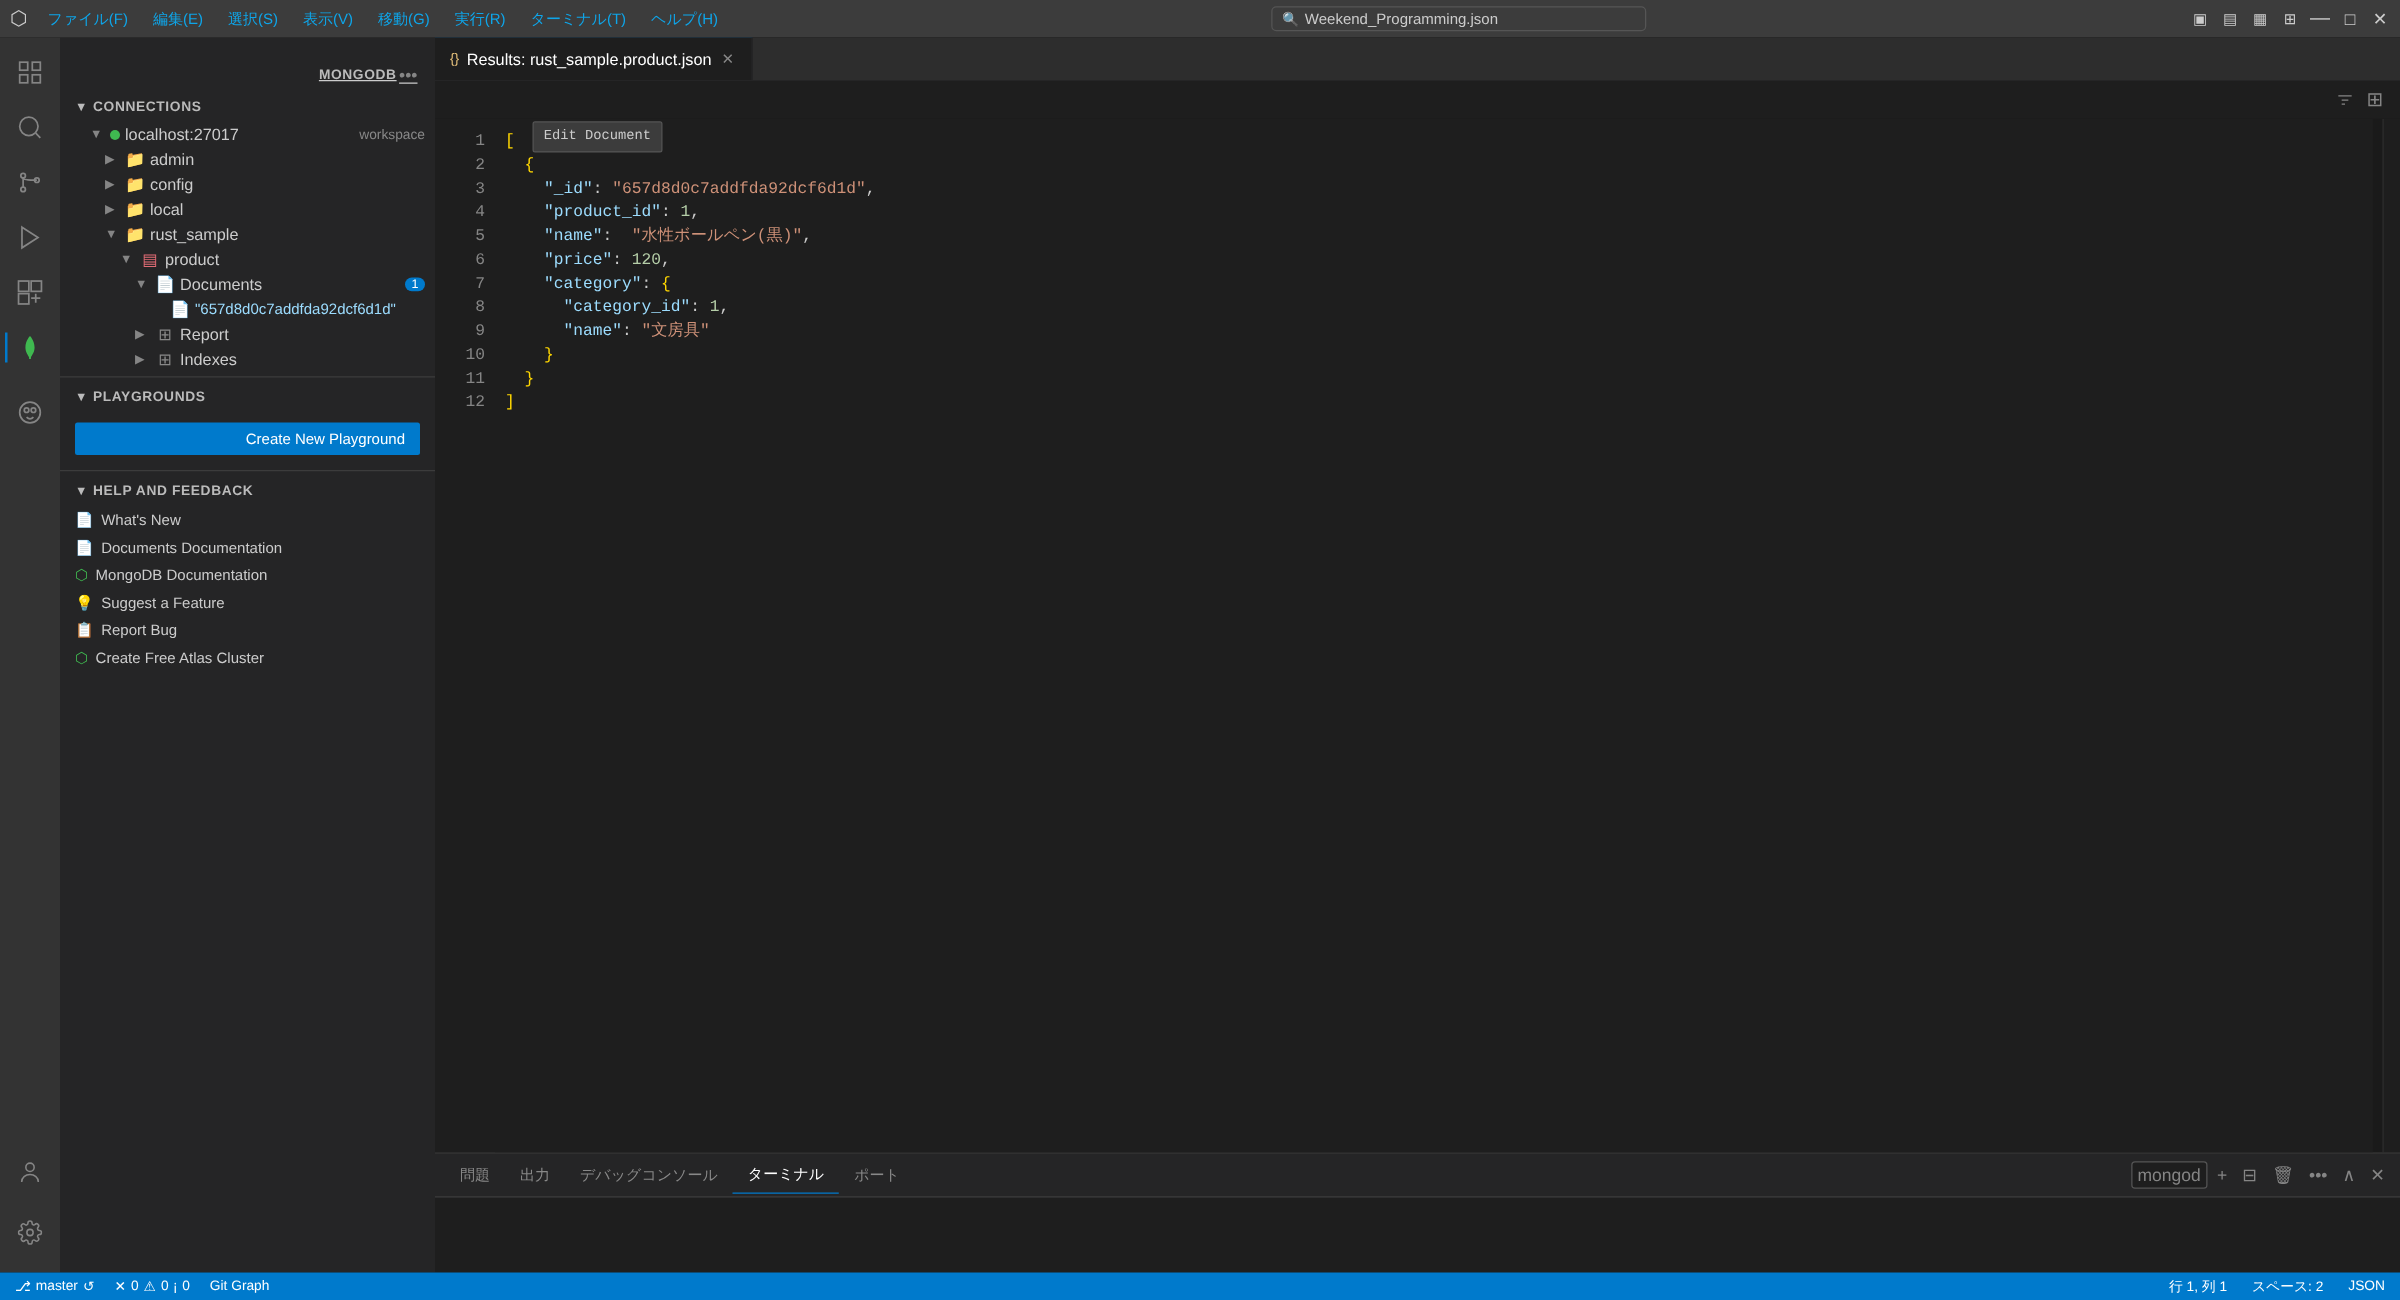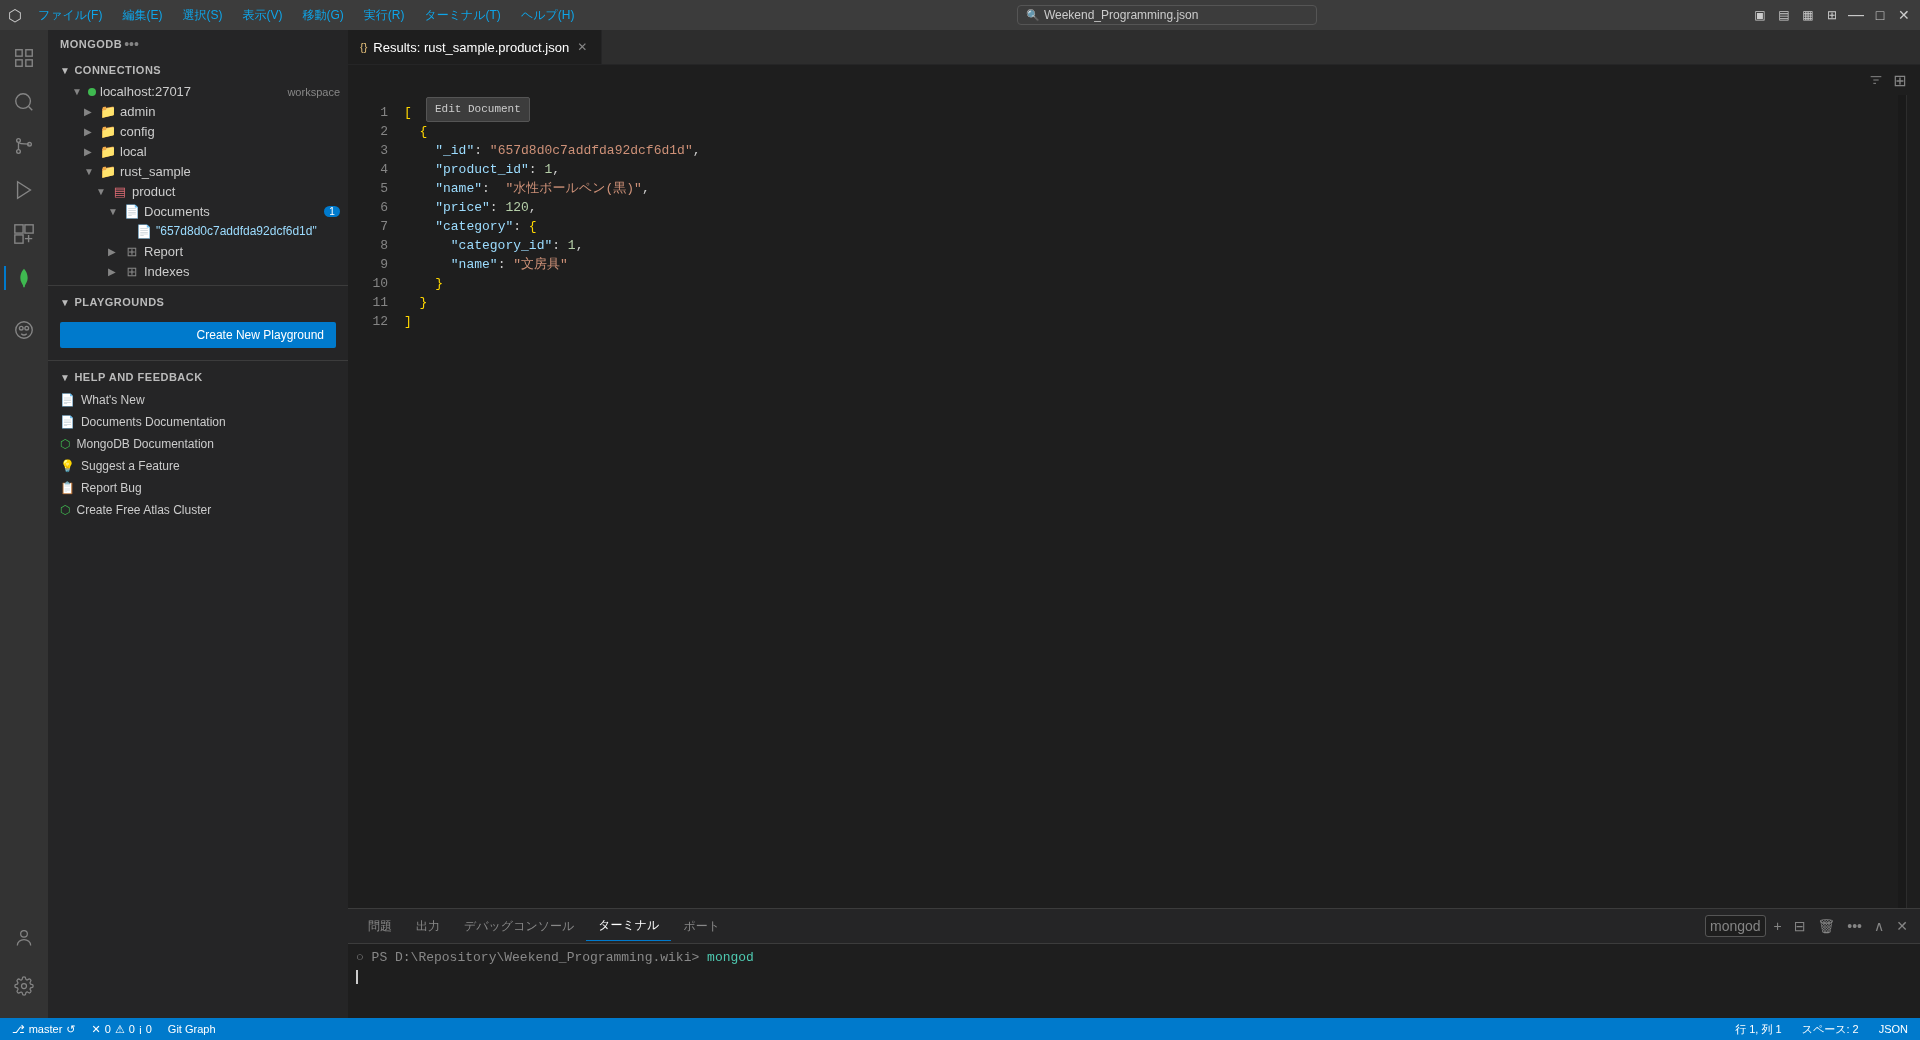--- a/index.html
+++ b/index.html
@@ -119,24 +119,25 @@
     
     .sidebar {
       width: 300px;
       background: #252526;
       display: flex;
       flex-direction: column;
       flex-shrink: 0;
       overflow-y: auto;
     }
     .sidebar-header {
-      padding: 4px 12px 4px 12px;
-      display: flex;
-      align-items: center;
-      justify-content: flex-start;
+      padding: 20px 12px 4px 12px;
+      display: flex;
+      align-items: center;
+      justify-content: flex-end;
+      text-decoration: underline;
     }
     .sidebar-title {
       font-size: 11px;
       font-weight: 700;
       color: #bbbbbb;
       letter-spacing: 0.5px;
       text-transform: uppercase;
     }
     .sidebar-actions {
       display: flex;
@@ -348,21 +349,21 @@
     .j-brace { color: #ffd700; }
     .j-bracket { color: #ffd700; }
     .j-key { color: #9cdcfe; }
     .j-string { color: #ce9178; }
     .j-number { color: #b5cea8; }
     .j-colon { color: #cccccc; }
     .j-comma { color: #cccccc; }
 
     
     .terminal-area {
-      height: 110px;
+      height: 96px;
       background: #1e1e1e;
       border-top: 1px solid #3c3c3c;
       display: flex;
       flex-direction: column;
       flex-shrink: 0;
     }
     .terminal-tabs {
       height: 35px;
       background: #252526;
       display: flex;
@@ -759,32 +760,20 @@
         <div class="terminal-controls">
           <span class="terminal-mongod-label">mongod</span>
           <span>+</span>
           <span>⊟</span>
           <span>🗑</span>
           <span>•••</span>
           <span>∧</span>
           <span>✕</span>
         </div>
       </div>
-      <div class="terminal-content">
-        <div class="terminal-line">
-          <span style="color:#888;">○ </span>
-          <span class="terminal-prompt">PS D:\Repository\Weekend_Programming.wiki&gt;</span>
-          <span style="color:#ccc;"> </span>
-          <span class="terminal-command">mongod</span>
-        </div>
-        <div class="terminal-line">
-          <span style="color:#888;">  </span>
-          <span class="terminal-cursor"></span>
-        </div>
-      </div>
     </div>
   </div>
 </div>
 
 <div class="status-bar">
   <div class="status-item">
     <span>⎇</span>
     <span>master</span>
     <span>↺</span>
   </div>

